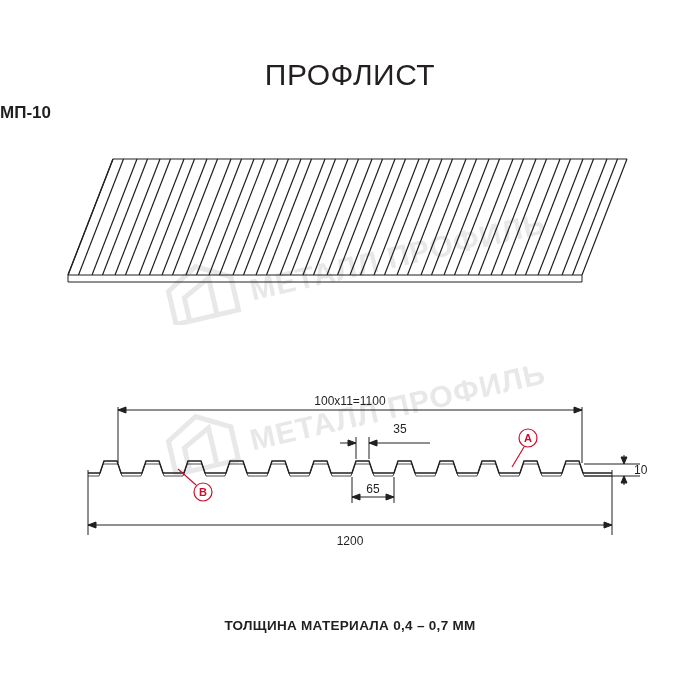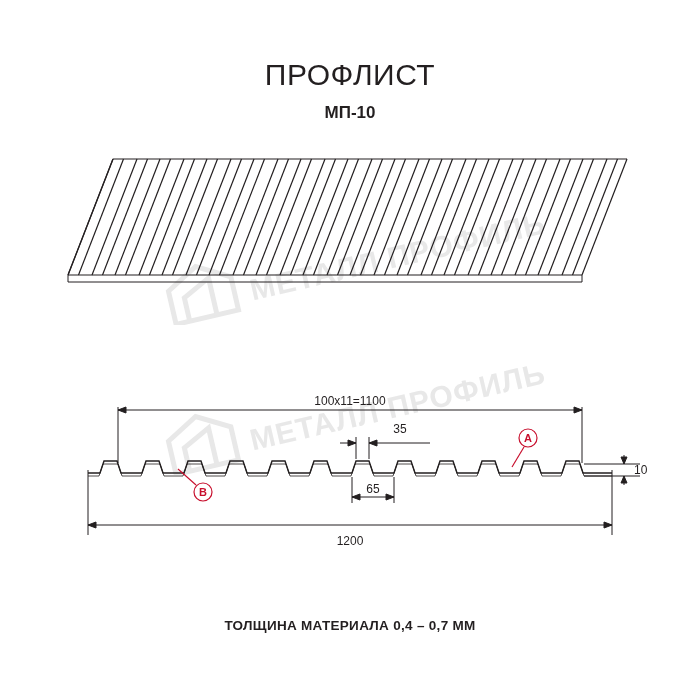--- a/index.html
+++ b/index.html
@@ -27,21 +27,21 @@
     text-align: center;
     font-size: 30px;
     font-weight: normal;
     letter-spacing: 0.5px;
   }
   .subtitle {
     position: absolute;
     top: 103px;
     left: 0;
     width: 700px;
-    text-align: center;
+    text-align: left;
     font-size: 17px;
     font-weight: bold;
   }
   .footer-note {
     position: absolute;
     top: 618px;
     left: 0;
     width: 700px;
     text-align: center;
     font-size: 13.5px;

